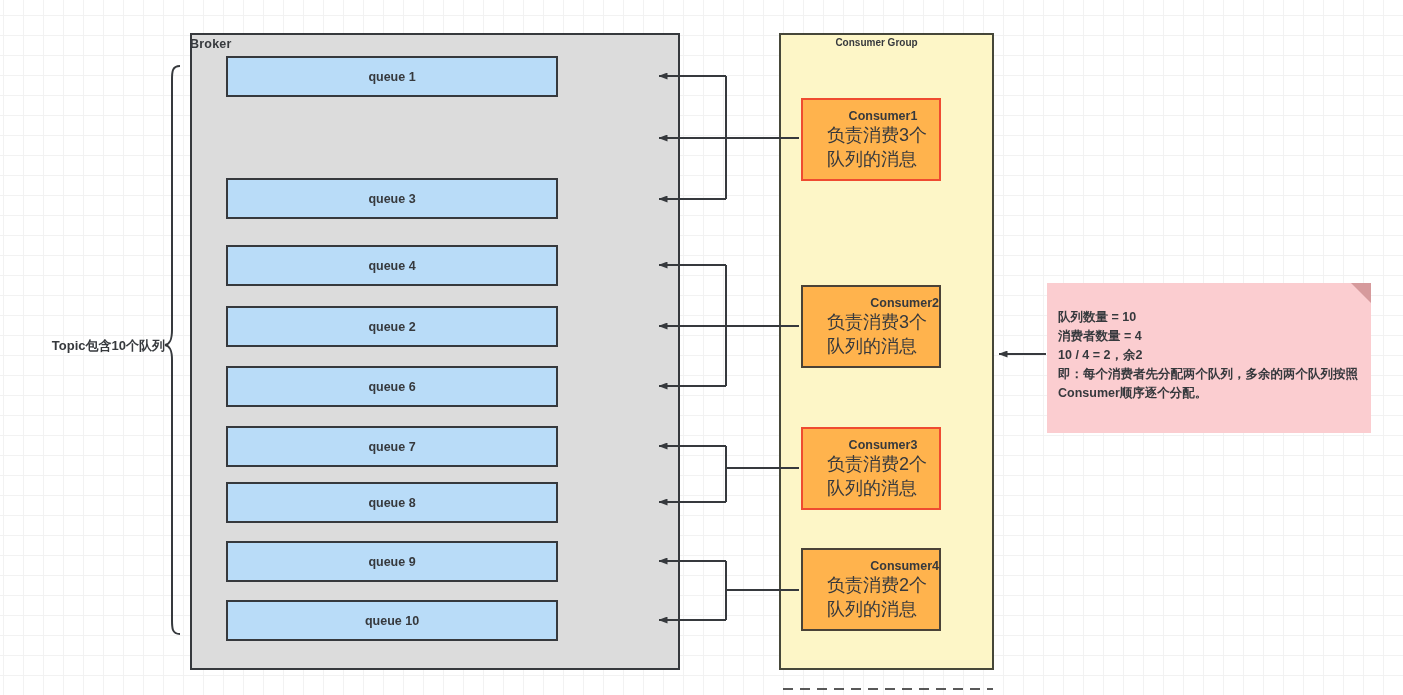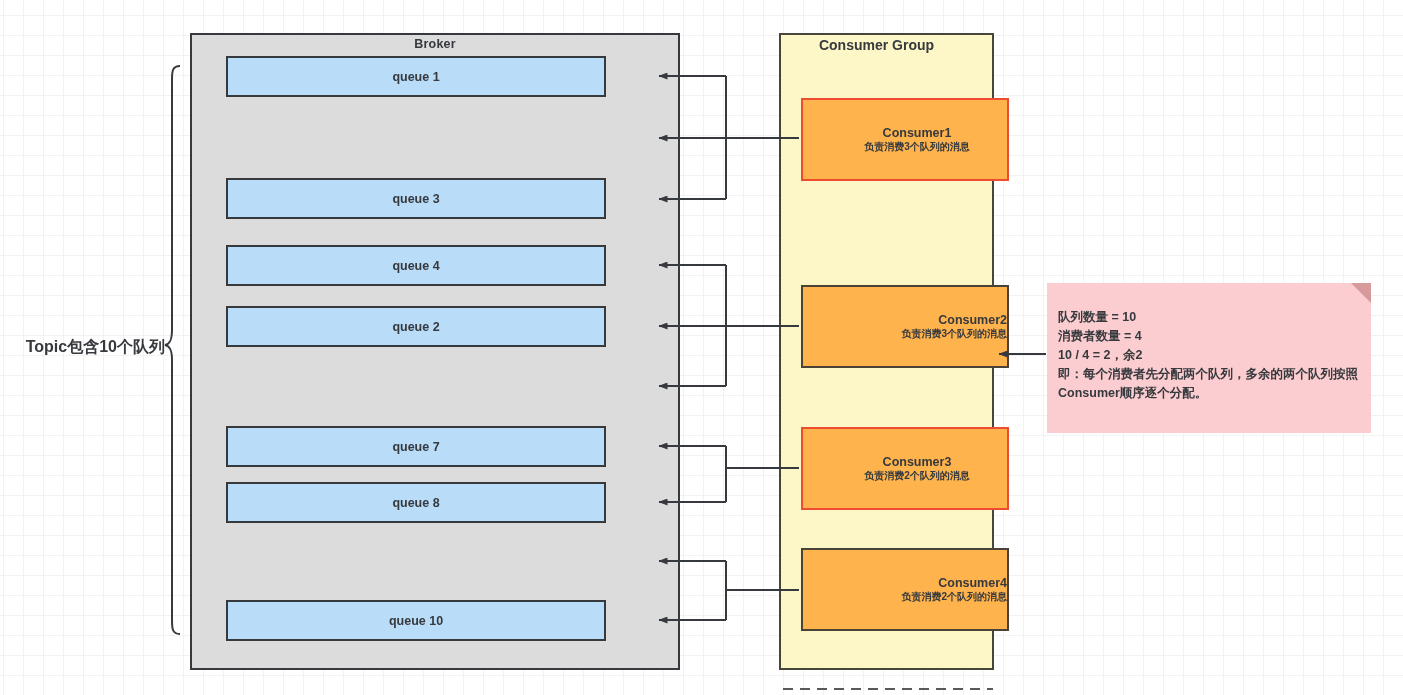--- a/index.html
+++ b/index.html
@@ -40,31 +40,30 @@
     height: 637px;
     background: #dcdcdc;
     border: 2px solid #36393d;
     box-sizing: border-box;
   }
   .broker-title {
     position: absolute;
     left: 190px;
     top: 37px;
     width: 490px;
-    text-align: center;
     font-size: 12.5px;
     font-weight: bold;
     color: #36393d;
     letter-spacing: .2px;
   }
 
   .queue-box {
     position: absolute;
     left: 226px;
-    width: 380px;
+    width: 332px;
     height: 41px;
     background: #b9dcf8;
     border: 2px solid #36393d;
     box-sizing: border-box;
     display: flex;
     align-items: center;
     justify-content: center;
     font-size: 12.5px;
     font-weight: bold;
     color: #36393d;
@@ -80,47 +79,47 @@
     background: #fdf6c7;
     border: 2px solid #464739;
     box-sizing: border-box;
   }
   .cg-title {
     position: absolute;
     left: 779px;
     top: 37px;
     width: 195px;
     text-align: center;
-    font-size: 14px;
+    font-size: 10px;
     font-weight: bold;
     color: #36393d;
   }
 
   .consumer-box {
     position: absolute;
     left: 801px;
-    width: 208px;
+    width: 140px;
     height: 83px;
     background: #ffb34d;
     box-sizing: border-box;
     display: flex;
     flex-direction: column;
     align-items: center;
     justify-content: center;
     line-height: 1.28;
     color: #36393d;
     padding-left: 24px;
   }
   .consumer-box .c-name {
     font-size: 12.5px;
     font-weight: bold;
   }
   .consumer-box .c-desc {
-    font-size: 10px;
-    font-weight: bold;
+    font-size: 18px;
+    font-weight: normal;
   }
   .border-red  { border: 2px solid #ef4b30; }
   .border-dark { border: 2px solid #4a4237; align-items: flex-end; }
 
   
   .note-box {
     position: absolute;
     left: 1047px;
     top: 283px;
     width: 324px;
@@ -148,39 +147,41 @@
     white-space: pre-wrap;
   }
 
   
   .topic-label {
     position: absolute;
     left: 20px;
     top: 337px;
     width: 145px;
     text-align: right;
-    font-size: 16px;
+    font-size: 13px;
     font-weight: bold;
     color: #36393d;
   }
 </style>
 </head>
 <body>
 
 <div id="canvas">
 
   <div class="broker-box"></div>
   <div class="broker-title">Broker</div>
 
   <div class="queue-box" style="top:56px">queue 1</div>
   <div class="queue-box" style="top:178px">queue 3</div>
   <div class="queue-box" style="top:245px">queue 4</div>
   <div class="queue-box" style="top:306px">queue 2</div>
+  <div class="queue-box" style="top:366px">queue 6</div>
   <div class="queue-box" style="top:426px">queue 7</div>
   <div class="queue-box" style="top:482px">queue 8</div>
+  <div class="queue-box" style="top:541px">queue 9</div>
   <div class="queue-box" style="top:600px">queue 10</div>
 
   <div class="cg-box"></div>
   <div class="cg-title">Consumer Group</div>
 
   <div class="consumer-box border-red" style="top:98px">
     <span class="c-name">Consumer1</span>
     <span class="c-desc">负责消费3个队列的消息</span>
   </div>
   <div class="consumer-box border-dark" style="top:285px">

